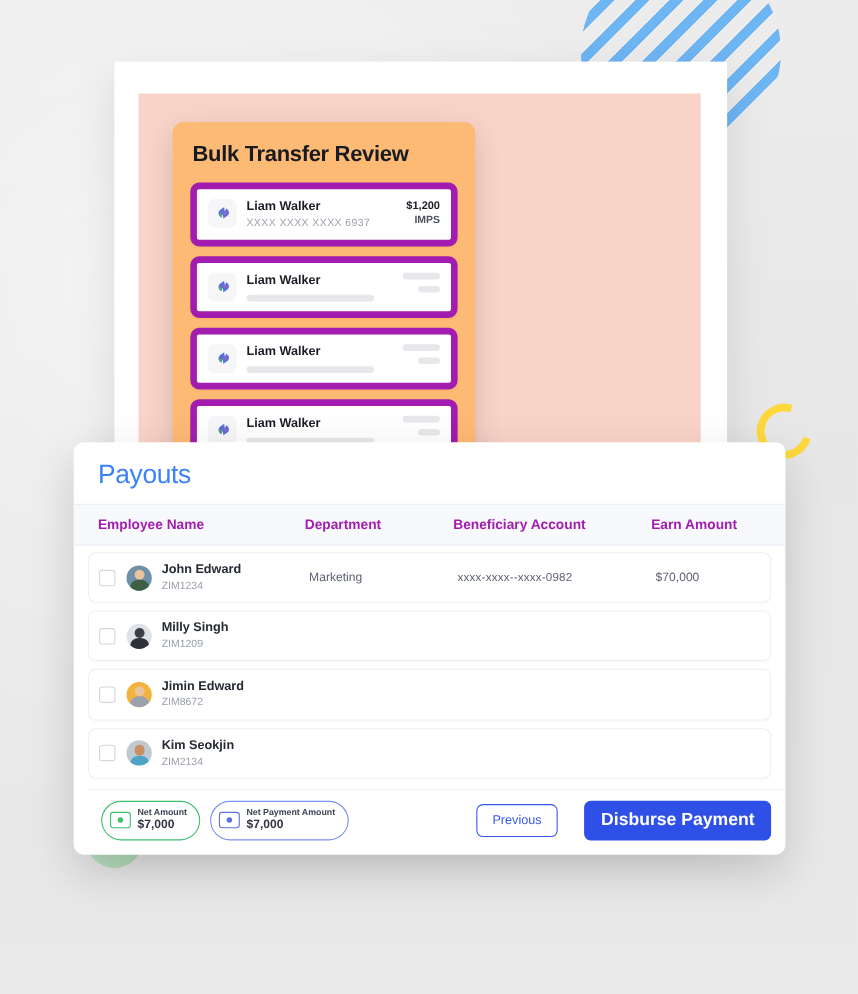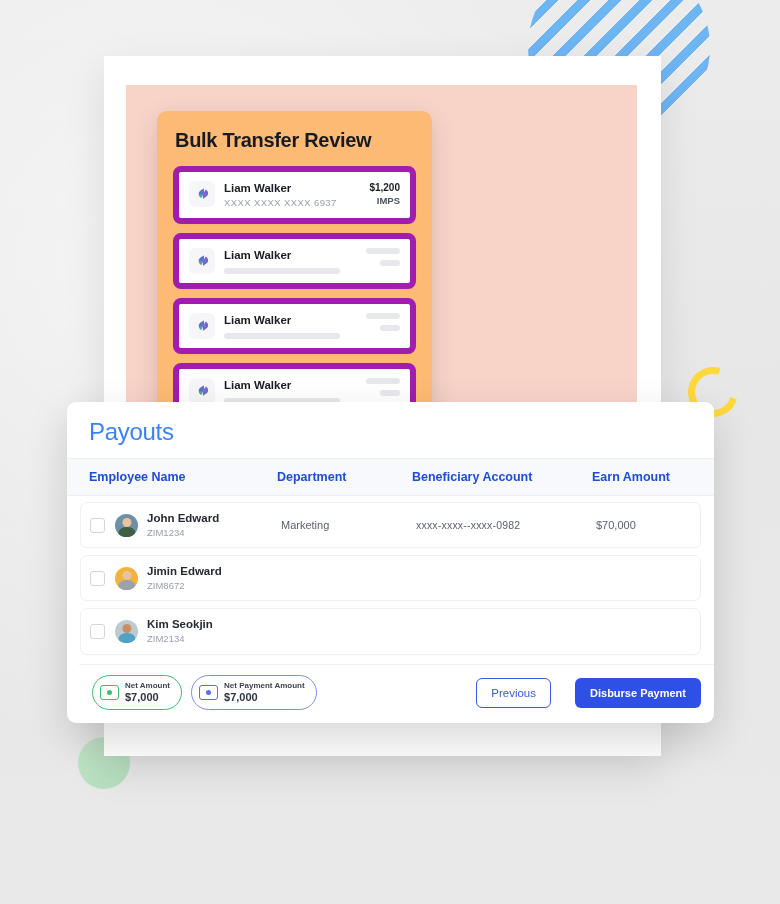--- a/index.html
+++ b/index.html
@@ -88,21 +88,21 @@
     box-shadow:0 16px 42px rgba(0,0,0,.16);
     overflow:hidden;
   }
   .payouts-head{padding:16px 22px 12px 22px;}
   .payouts-title{font-size:24px;font-weight:normal;color:#3b82f6;letter-spacing:-.3px;}
   .tbl-head{
     display:flex;align-items:center;background:#f7f9fd;
     border-top:1px solid #eceef4;border-bottom:1px solid #eceef4;
     padding:11px 22px;
   }
-  .tbl-head div{font-size:12.5px;font-weight:bold;color:#1d4ed8;}
+  .tbl-head div{font-size:12.5px;font-weight:bold;color:#a21caf;}
   .c-name{width:188px;}
   .c-dept{width:135px;}
   .c-acct{width:180px;}
   .c-amt{flex:1;}
   .rows{padding:6px 13px 2px 13px;}
   .row{
     display:flex;align-items:center;border:1px solid #eef0f4;border-radius:7px;
     padding:8px 9px;margin-bottom:7px;background:#fff;
     box-shadow:0 1px 2px rgba(0,0,0,.02);
   }
@@ -144,21 +144,21 @@
   .chip.blue .chip-dot{background:#5c6fe0;}
   .chip-lbl{font-size:8px;font-weight:bold;color:#3e4453;line-height:1.25;}
   .chip-val{font-size:11px;font-weight:bold;color:#2f3442;line-height:1.25;}
   .foot-actions{display:flex;gap:24px;align-items:center;}
   .btn-prev{
     background:#fff;color:#3858e9;border:1.4px solid #3858e9;border-radius:6px;
     font-size:11.5px;padding:8px 14px;cursor:pointer;font-family:"Liberation Sans",sans-serif;
   }
   .btn-disburse{
     background:#2f50e6;color:#fff;border:none;border-radius:6px;
-    font-size:11px;font-weight:bold;padding:9px 15px;cursor:pointer;
+    font-size:16px;font-weight:bold;padding:9px 15px;cursor:pointer;
     font-family:"Liberation Sans",sans-serif;
   }
 </style>
 </head>
 <body>
 
 <div class="bg-noise"></div>
 <div class="deco-stripe-circle"></div>
 <div class="deco-ring"></div>
 <div class="deco-green"></div>
@@ -269,20 +269,34 @@
       </div>
       <div class="emp">
         <div class="emp-name">John Edward</div>
         <div class="emp-id">ZIM1234</div>
       </div>
       <div class="cell-dept">Marketing</div>
       <div class="cell-acct">xxxx-xxxx--xxxx-0982</div>
       <div class="cell-amt">$70,000</div>
     </div>
 
+    <div class="row">
+      <div class="chk"></div>
+      <div class="avatar" style="background:#dfe3e8">
+        <span class="av-head" style="background:#3a3f46"></span>
+          <span class="av-body" style="background:#2e3238"></span>
+      </div>
+      <div class="emp">
+        <div class="emp-name">Milly Singh</div>
+        <div class="emp-id">ZIM1209</div>
+      </div>
+      <div class="cell-dept"><span class="sk-cell w70"></span></div>
+      <div class="cell-acct"><span class="sk-cell w80"></span></div>
+      <div class="cell-amt"><span class="sk-cell w60"></span></div>
+    </div>
 
     <div class="row">
       <div class="chk"></div>
       <div class="avatar" style="background:#f2b33d">
         <span class="av-head" style="background:#e8c39e"></span>
           <span class="av-body" style="background:#9aa3ad"></span>
       </div>
       <div class="emp">
         <div class="emp-name">Jimin Edward</div>
         <div class="emp-id">ZIM8672</div>

